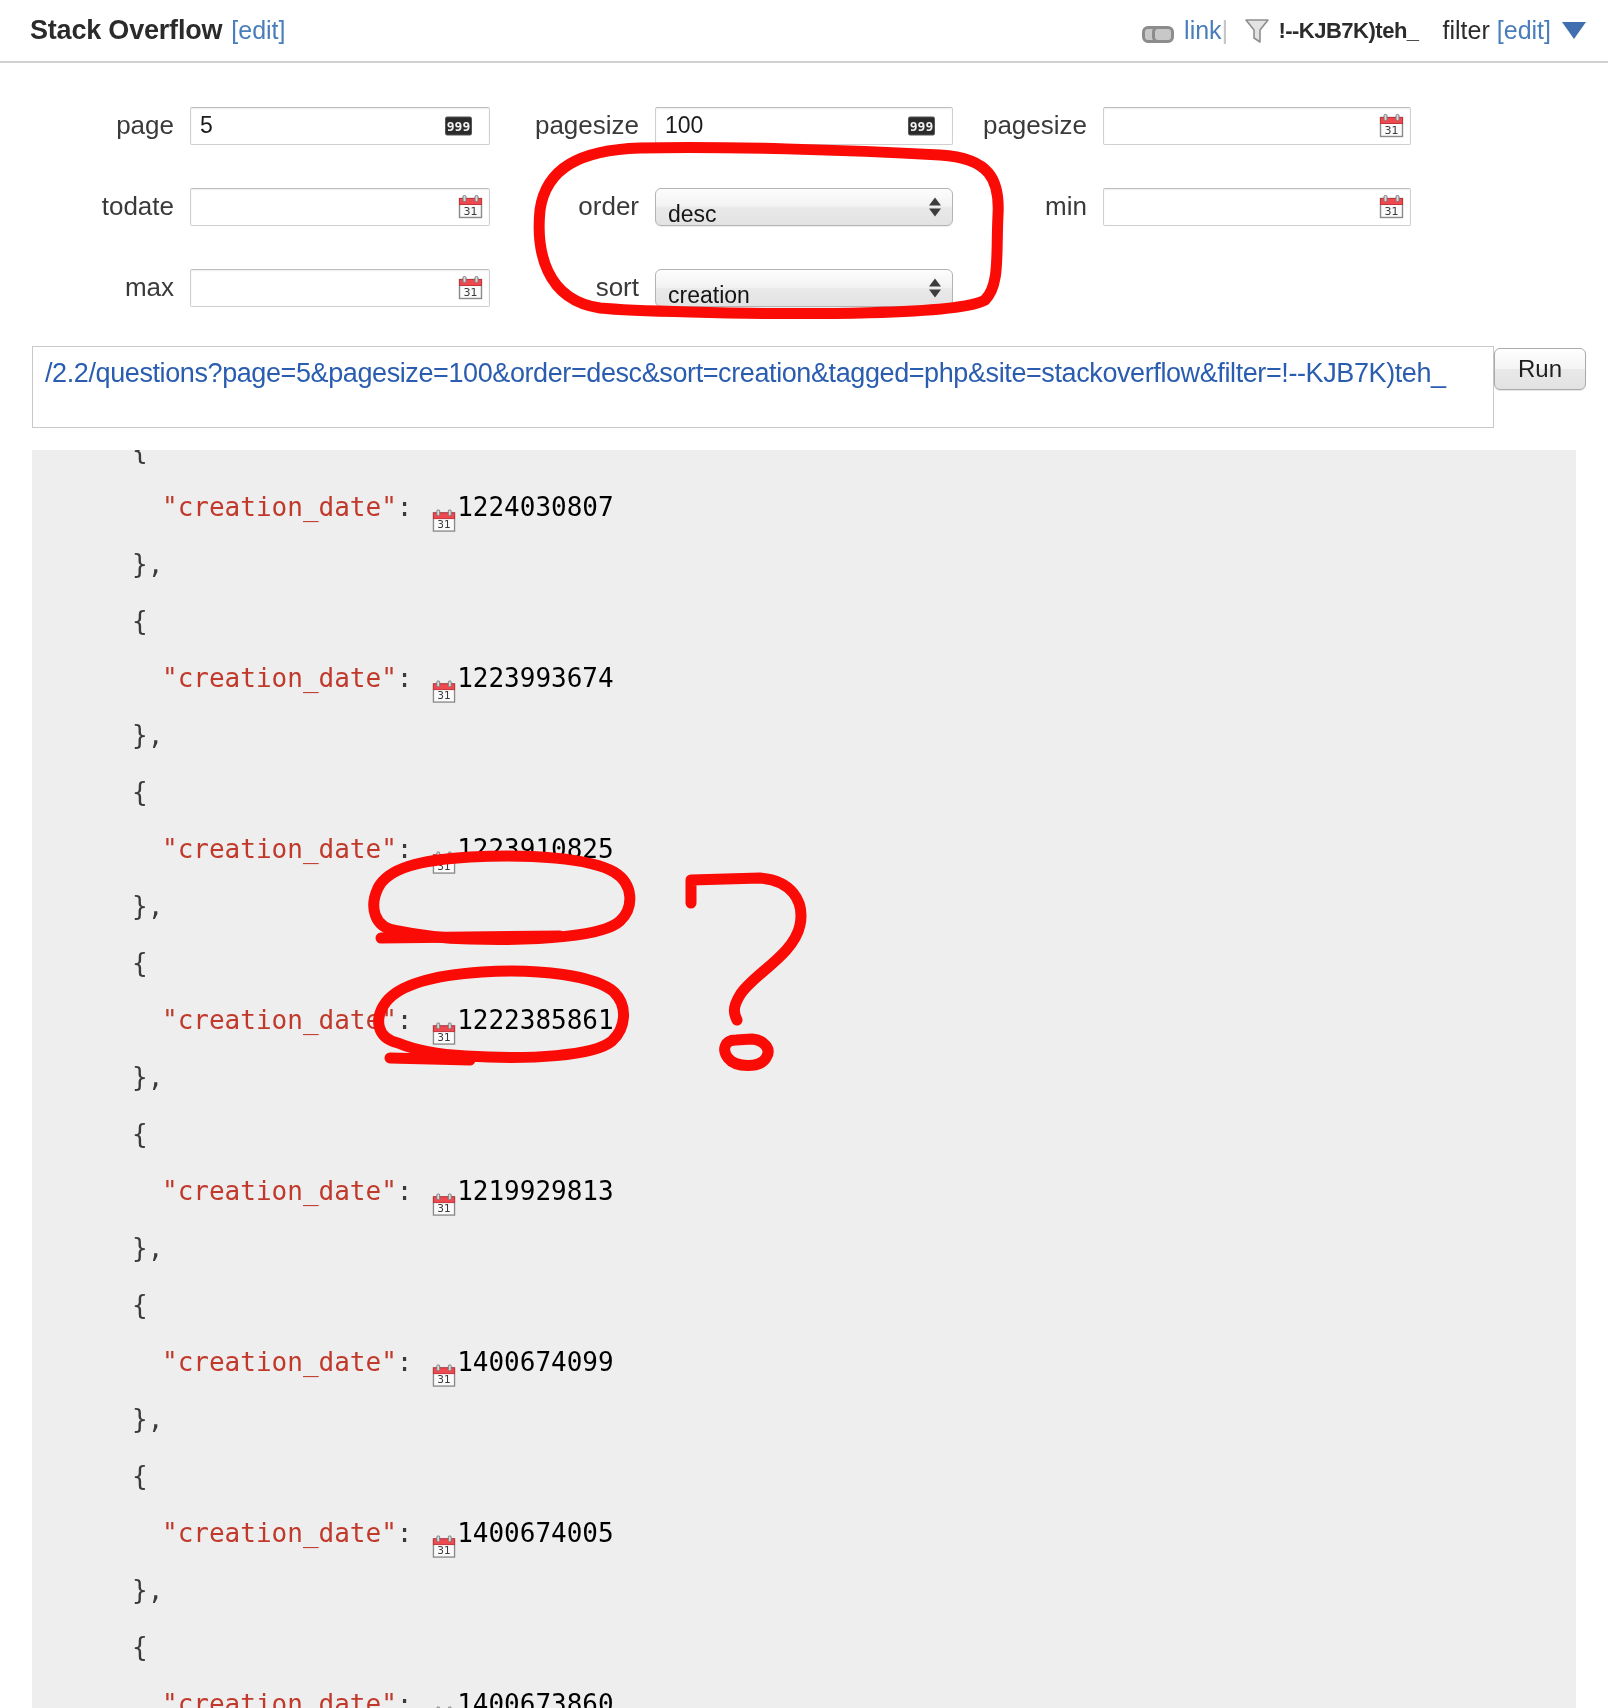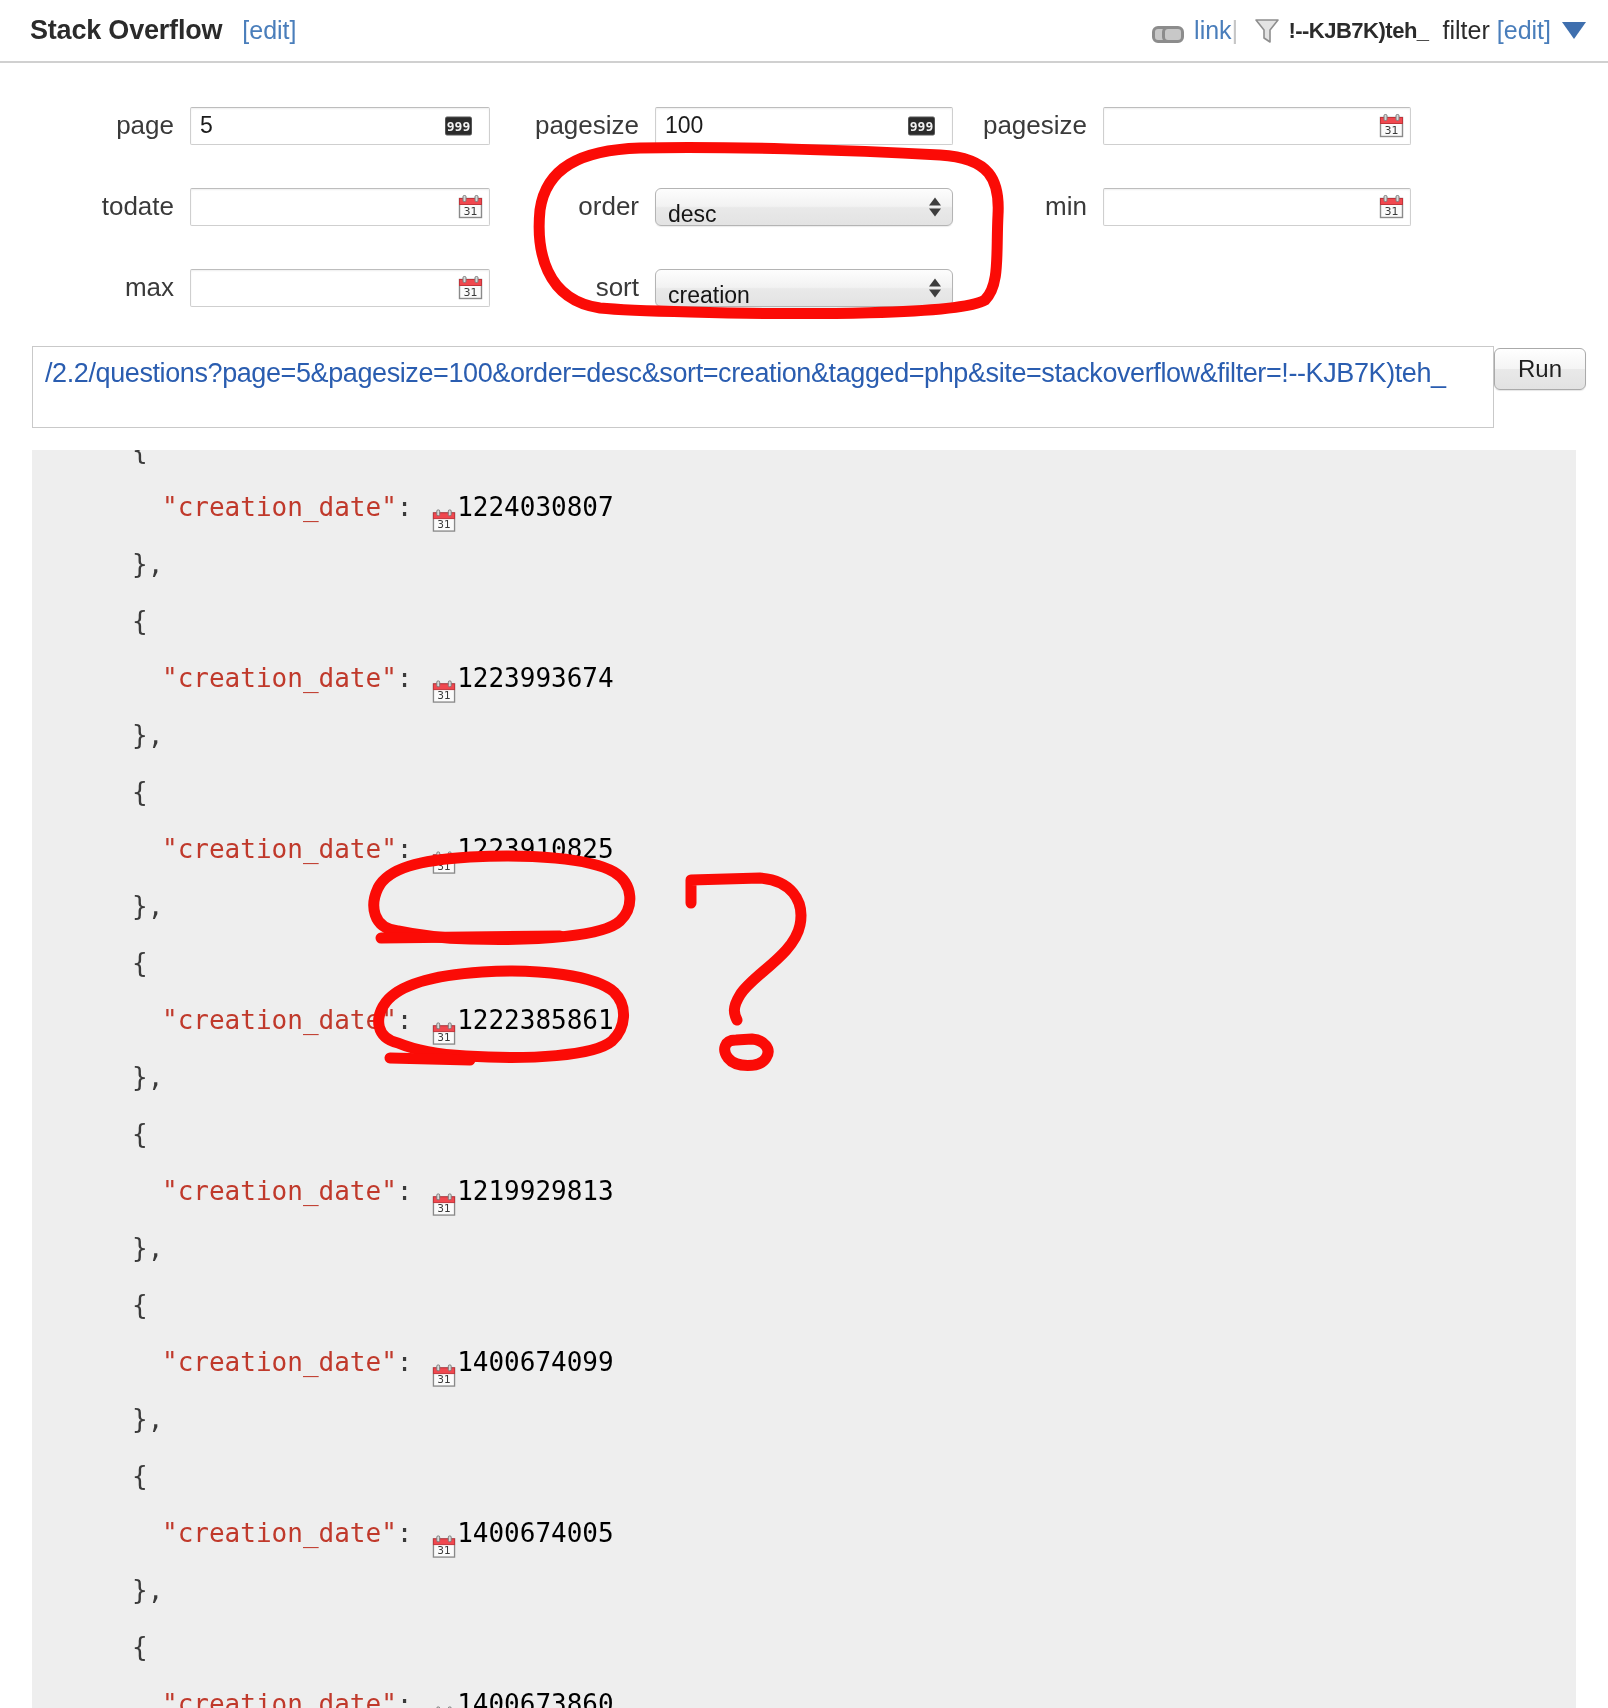--- a/index.html
+++ b/index.html
@@ -15,21 +15,21 @@
   
   .header {
     position: relative;
     height: 63px;
     border-bottom: 2px solid #d0d0d0;
     display: flex;
     align-items: center;
     justify-content: space-between;
     padding: 0 22px 0 30px;
   }
-  .header-left { display: flex; align-items: baseline; gap: 20px; justify-content: space-between; }
+  .header-left { display: flex; align-items: baseline; gap: 9px; justify-content: space-between; }
   .site-title {
     font-size: 27px;
     font-weight: bold;
     color: #2b2b2b;
     letter-spacing: -0.2px;
   }
   .edit-link { font-size: 25px; color: #4a7ebb; cursor: pointer; }
   .header-right { display: flex; align-items: center; gap: 0; }
   .link-chain-icon {
     display: inline-block;
@@ -48,21 +48,21 @@
   }
   .link-chain-icon::before { left: 0; }
   .link-chain-icon::after { left: 10px; }
   .link-text { font-size: 25px; color: #4a7ebb; cursor: pointer; }
   .divider-pipe { font-size: 26px; color: #c6c6c6; margin-right: 16px; }
   .funnel-icon { width: 26px; height: 28px; margin-right: 8px; display:inline-block; vertical-align: middle; }
   .filter-id {
     font-size: 22px; font-weight: bold; color: #2b2b2b;
     letter-spacing: -0.5px;
   }
-  .filter-word { font-size: 25px; color: #2b2b2b; margin-left: 14px; }
+  .filter-word { font-size: 25px; color: #2b2b2b; margin-left: 24px; }
   .filter-edit { font-size: 25px; color: #4a7ebb; margin-left: 7px; cursor: pointer; }
   .caret-down {
     display: inline-block;
     margin-left: 11px;
     width: 0; height: 0;
     border-left: 12px solid transparent;
     border-right: 12px solid transparent;
     border-top: 17px solid #3f6fae;
     cursor: pointer;
   }

